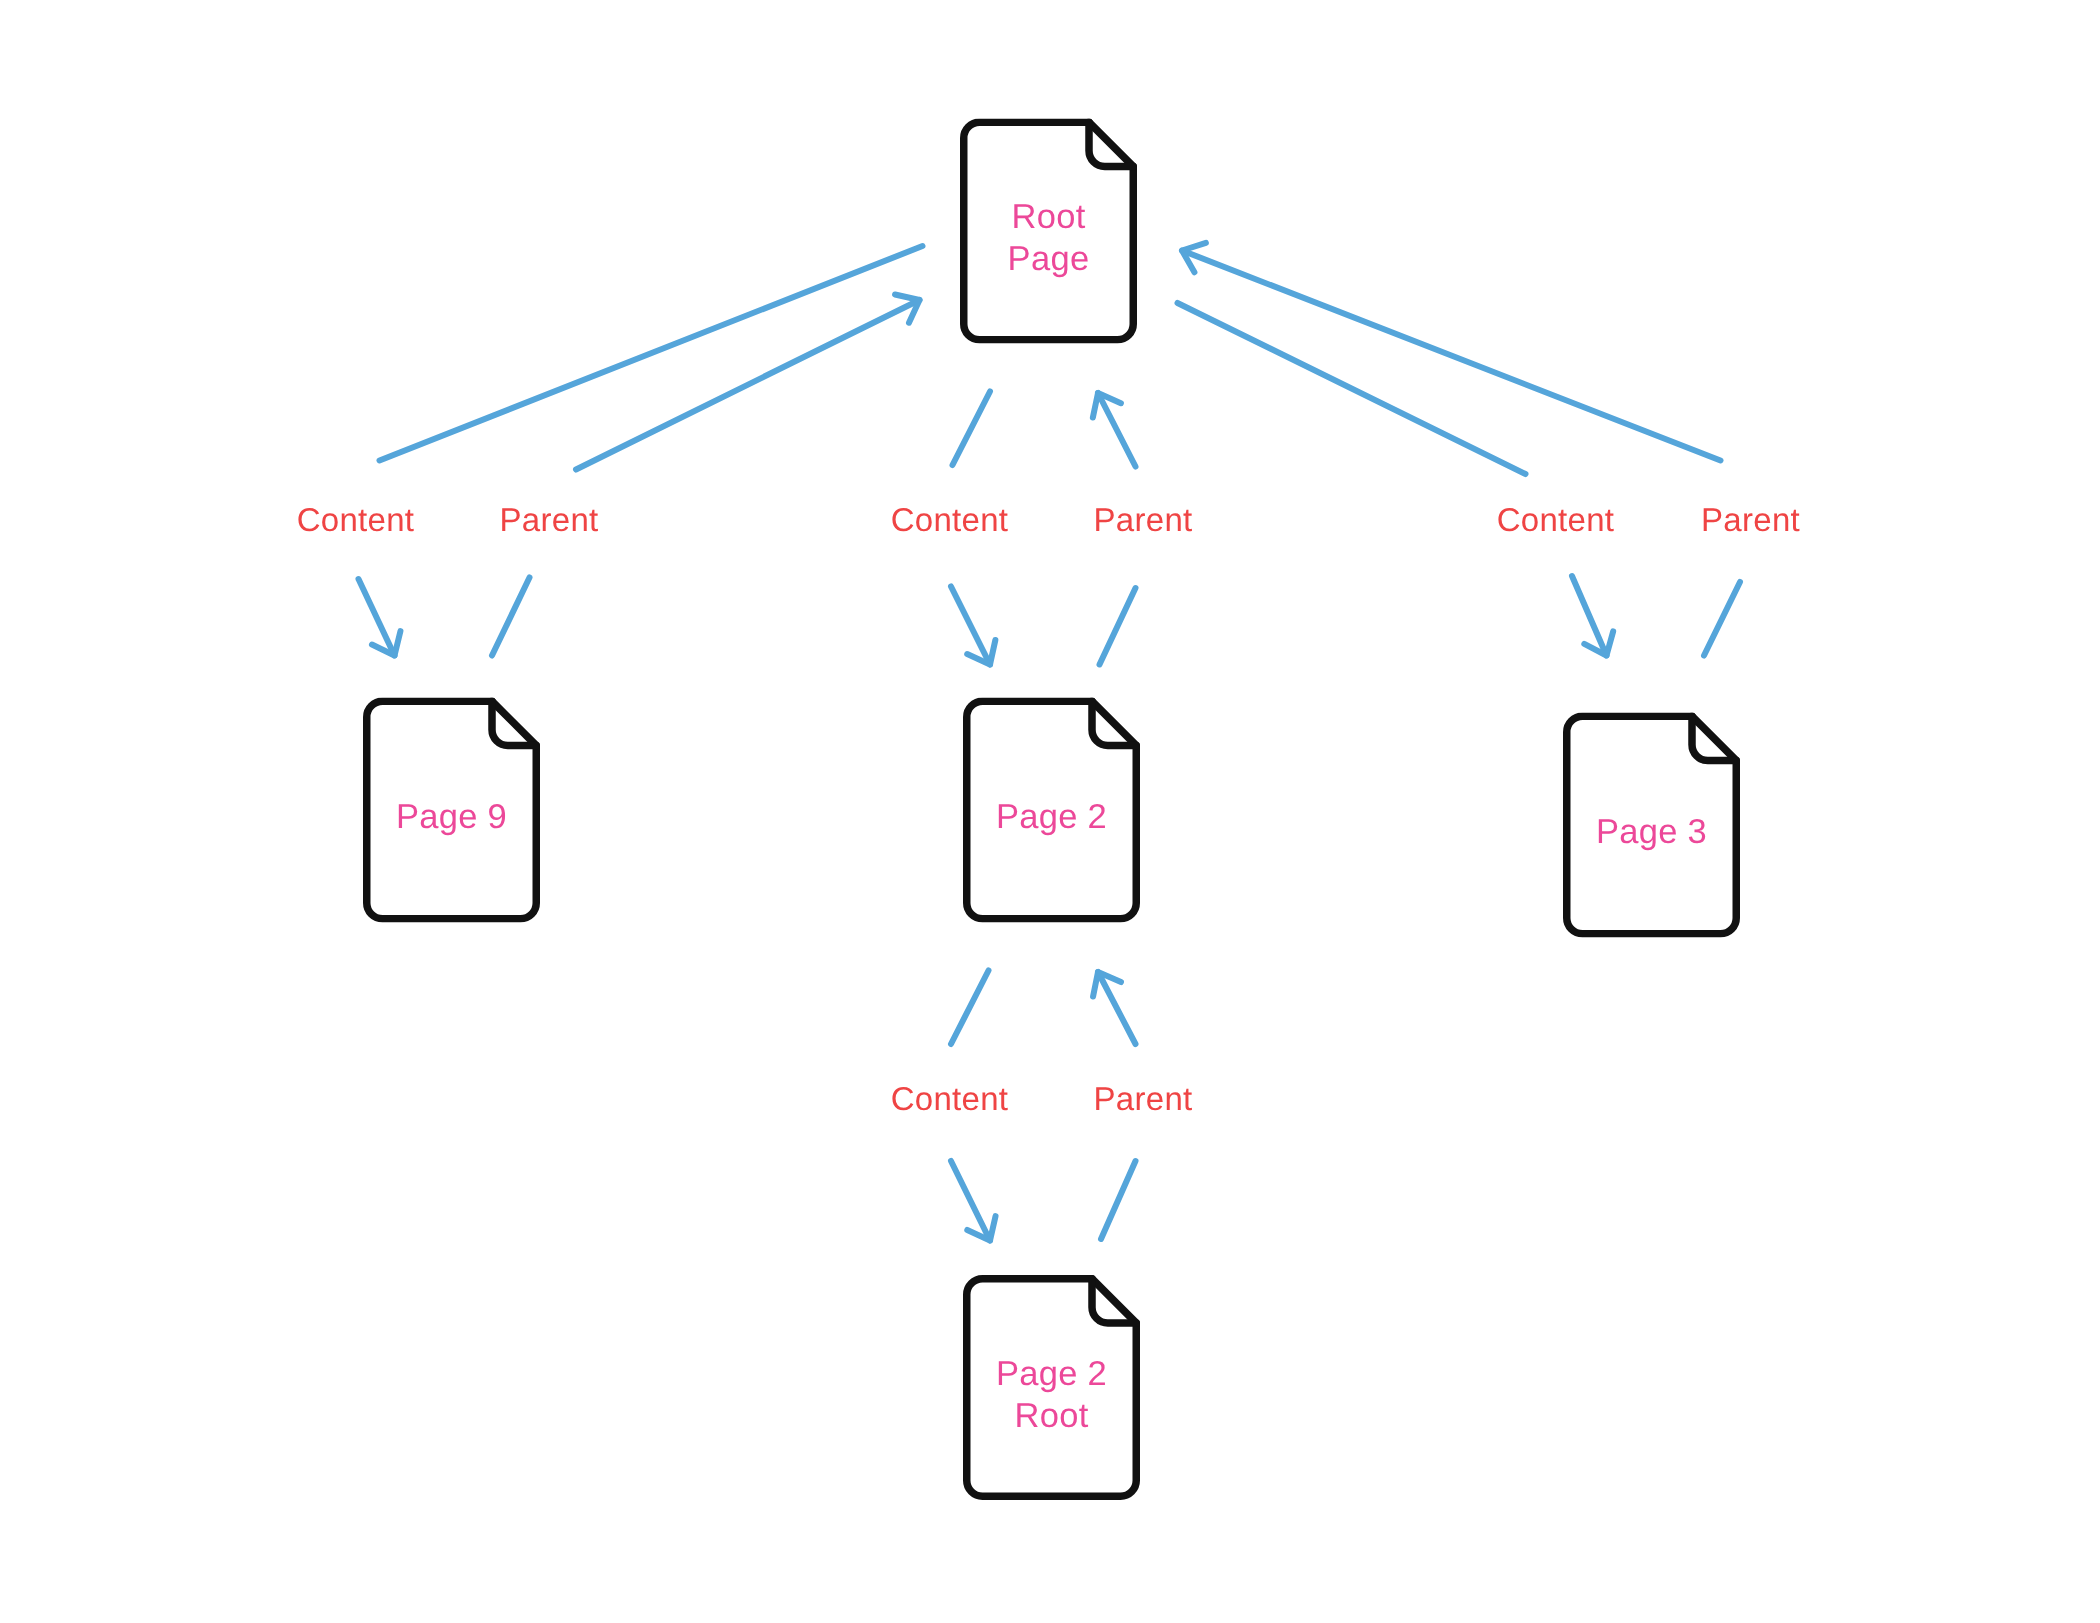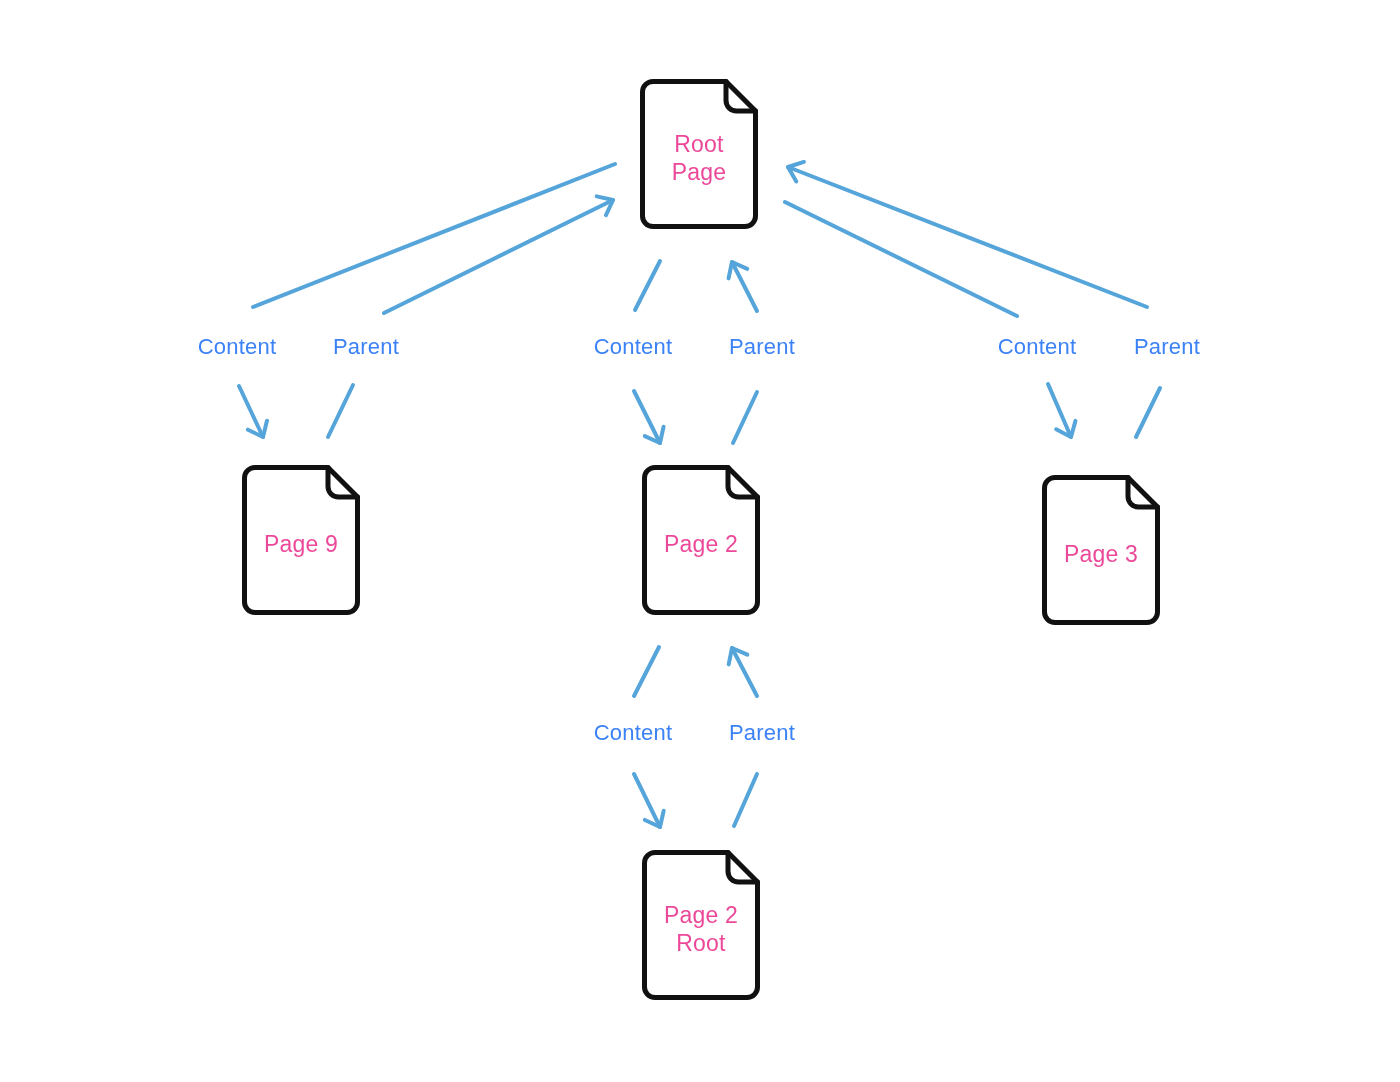--- a/index.html
+++ b/index.html
@@ -43,21 +43,21 @@
     font-size: 23px;
     line-height: 28px;
     color: #ec4899;
     letter-spacing: 0.2px;
   }
   .node-label span { display: block; }
   .edge-label {
     position: absolute;
     transform: translate(-50%, -50%);
     font-size: 22px;
-    color: #3b82f6;
+    color: #ef4444;
     white-space: nowrap;
     letter-spacing: 0.2px;
   }
 </style>
 </head>
 <body>
 
 <div class="canvas">
 
   <svg class="edges-svg" viewBox="0 0 1400 1082" xmlns="http://www.w3.org/2000/svg">

